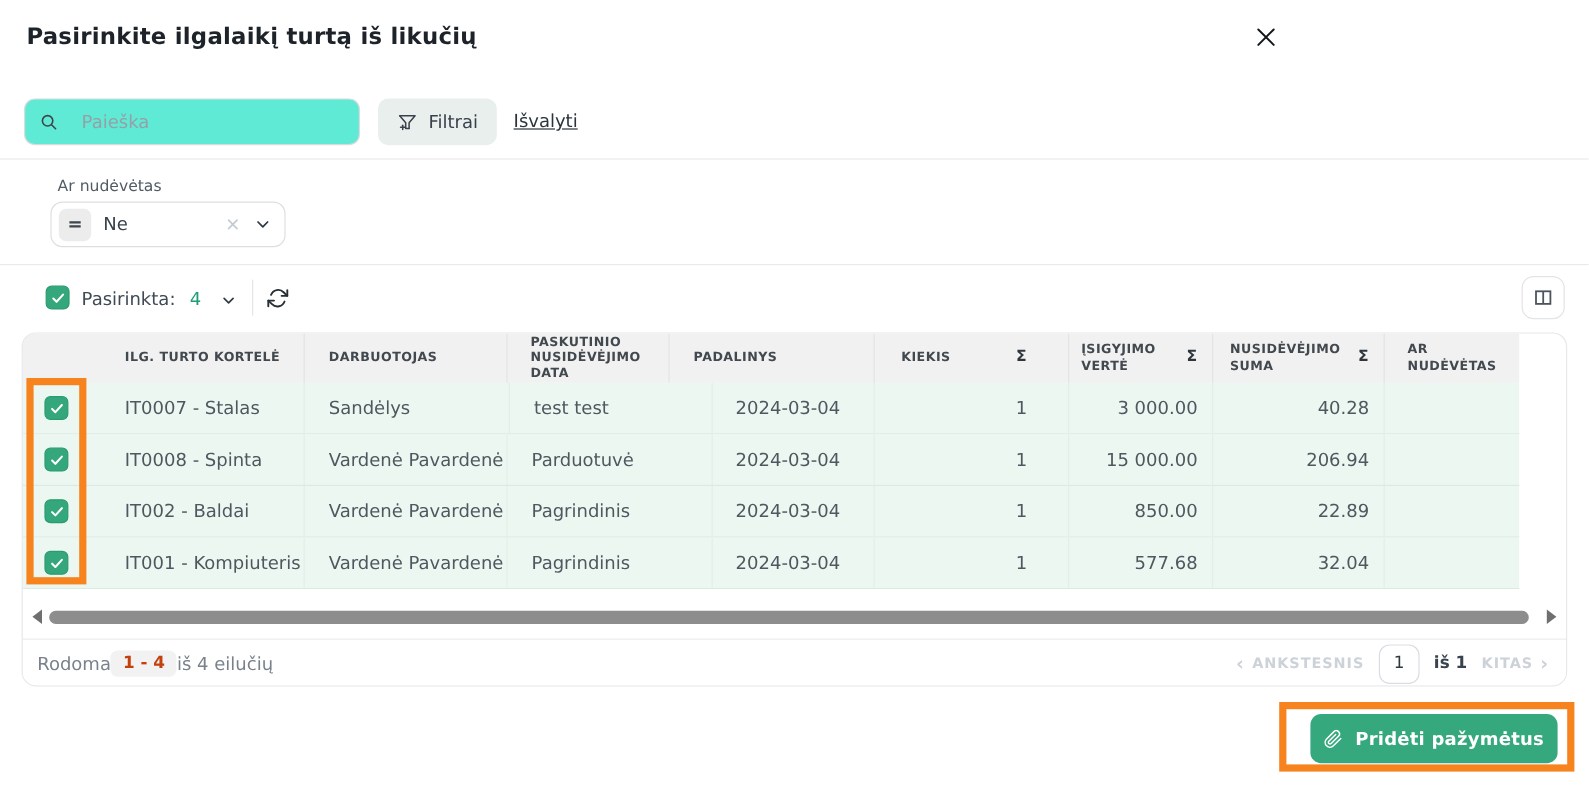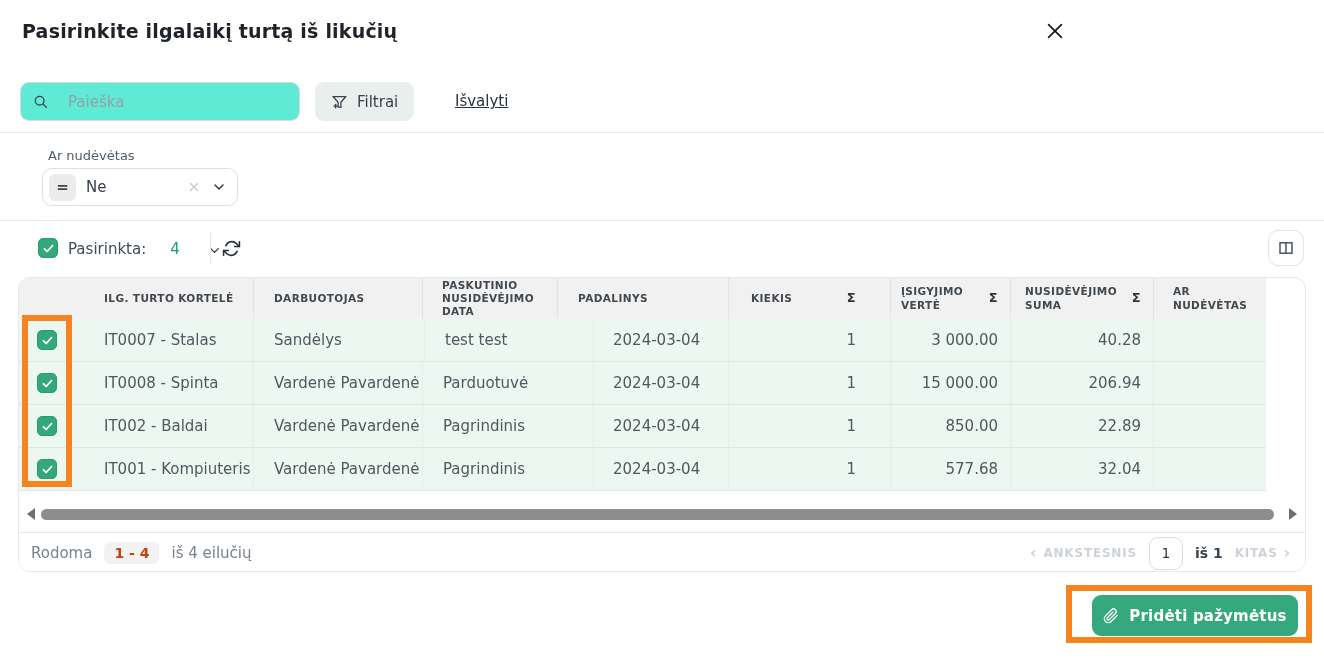--- a/index.html
+++ b/index.html
@@ -9,35 +9,35 @@
 
   .modal-title { position:absolute; left:22px; top:20px; font-size:19px; font-weight:700; color:#1d2329; letter-spacing:.2px; }
   .close { position:absolute; right:18px; top:16px; width:30px; height:30px; background:none; border:none; cursor:pointer; color:#14181c; display:flex; align-items:center; justify-content:center; }
 
   .search { position:absolute; left:20px; top:82px; width:280px; height:39px; border:1px solid #d9dcdf; border-radius:9px; display:flex; align-items:center; padding:0 12px; gap:19px; background:#5eead4; }
   .search svg { flex:0 0 auto; color:#3c454d; }
   .search input { border:none; outline:none; font-size:15px; color:#39424c; width:100%; font-family:inherit; background:transparent; }
   .search input::placeholder { color:#97a0a8; }
 
   .filters-btn { position:absolute; left:315px; top:82px; height:39px; padding:0 16px; background:#e9efec; border:none; border-radius:9px; display:flex; align-items:center; gap:9px; font-size:15px; color:#39424c; cursor:pointer; font-family:inherit; }
-  .clear-link { position:absolute; left:455px; top:92px; font-size:15px; color:#2b343d; text-decoration:underline; cursor:pointer; }
+  .clear-link { position:absolute; left:428px; top:92px; font-size:15px; color:#2b343d; text-decoration:underline; cursor:pointer; }
 
   .hr { position:absolute; left:0; width:1324px; height:1px; background:#eaeaea; }
   .hr1 { top:132px; } .hr2 { top:220px; }
 
   .filter-label { position:absolute; left:48px; top:148px; font-size:13px; color:#505b64; }
   .chip { position:absolute; left:42px; top:168px; width:196px; height:38px; border:1px solid #dcdfe2; border-radius:10px; display:flex; align-items:center; padding:0 10px 0 6px; gap:10px; background:#fff; }
   .chip .op { width:27px; height:27px; background:#ececec; border-radius:6px; display:flex; align-items:center; justify-content:center; font-size:15px; font-weight:700; color:#3d454d; cursor:pointer; }
   .chip .chip-val { flex:1; font-size:15px; color:#39424c; }
   .chip .x-ic { color:#c3cbd2; cursor:pointer; display:flex; }
   .chip .ch-ic { color:#2f3941; cursor:pointer; display:flex; }
 
   .sel-check { position:absolute; left:38px; top:238px; }
   .checkbox { width:20px; height:20px; background:#34a77c; border:1px solid #2b9c6f; border-radius:5px; display:flex; align-items:center; justify-content:center; cursor:pointer; }
-  .sel-label { position:absolute; left:68px; top:240px; font-size:15px; color:#3f4a54; display:flex; gap:24px; align-items:flex-end; cursor:pointer; }
+  .sel-label { position:absolute; left:68px; top:240px; font-size:15px; color:#3f4a54; display:flex; gap:12px; align-items:flex-end; cursor:pointer; }
   .sel-label .count { color:#1f9d78; }
   .sel-label .ch { color:#2f3941; display:flex; margin-left:3px; }
   .vdiv { position:absolute; left:210px; top:233px; width:1px; height:30px; background:#e3e5e7; }
   .refresh-btn { position:absolute; left:220px; top:237px; width:22px; height:22px; border:none; background:none; color:#272e34; cursor:pointer; display:flex; align-items:center; justify-content:center; }
   .cols-btn { position:absolute; left:1268px; top:230px; width:36px; height:36px; border:1px solid #e3e4e6; border-radius:10px; background:#fff; color:#4c555d; cursor:pointer; display:flex; align-items:center; justify-content:center; }
 
   .table-wrap { position:absolute; left:18px; top:277px; width:1288px; height:295px; border:1px solid #e7e8e9; border-radius:12px; background:#fff; overflow:hidden; }
   .t-header { display:flex; width:1247px; height:41px; background:#f1f1f1; }
   .th { display:flex; align-items:center; font-size:10.5px; font-weight:600; letter-spacing:.4px; color:#41484e; line-height:1.25; border-right:1px solid #e2e3e4; }
   .th:last-child { border-right:none; }
@@ -61,21 +61,21 @@
   .c-sum   { width:143px; padding-left:14px; padding-right:12px; }
   .c-worn  { width:112px; padding-left:19px; }
 
   .scrollzone { position:relative; width:1286px; height:41px; background:#fff; }
   .sb-arrow { position:absolute; top:17px; width:0; height:0; border-top:6px solid transparent; border-bottom:6px solid transparent; cursor:pointer; }
   .sb-arrow.left  { left:8px;  border-right:8px solid #6f6f6f; }
   .sb-arrow.right { right:8px; border-left:8px solid #6f6f6f; }
   .sb-thumb { position:absolute; left:22px; top:18px; width:1233px; height:11px; background:#8d8d8d; border-radius:6px; cursor:grab; }
 
   .t-footer { display:flex; align-items:center; justify-content:space-between; width:1286px; height:41px; border-top:1px solid #e7e8e9; padding:0 14px 0 12px; background:#fff; }
-  .f-left { display:flex; align-items:center; gap:12px; font-size:15px; color:#79828c; }
+  .f-left { display:flex; align-items:center; font-size:15px; color:#79828c; }
   .range-box { background:#f2f2f2; border-radius:6px; padding:3px 10px; font-weight:700; font-size:14px; color:#c2410c; }
   .f-right { display:flex; align-items:center; gap:12px; }
   .pag-nav { display:flex; align-items:center; gap:6px; font-size:12px; font-weight:700; letter-spacing:.8px; color:#ccd2d8; cursor:default; }
   .pag-nav .chev { font-size:16px; line-height:1; }
   .page-box { width:34px; height:33px; border:1px solid #d9dde1; border-radius:9px; display:flex; align-items:center; justify-content:center; font-size:14px; color:#2f3941; background:#fff; cursor:text; }
   .page-of { font-size:14px; font-weight:600; color:#39434c; }
 
   .add-btn { position:absolute; left:1092px; top:595px; width:206px; height:41px; background:#36a87d; color:#fff; border:none; border-radius:9px; display:flex; align-items:center; justify-content:center; gap:10px; font-size:15px; font-weight:600; font-family:inherit; cursor:pointer; letter-spacing:.2px; }
   .annotation { position:absolute; border:6px solid #f6831d; background:transparent; pointer-events:none; }
   .ann-checkboxes { left:22px; top:315px; width:50px; height:172px; }

